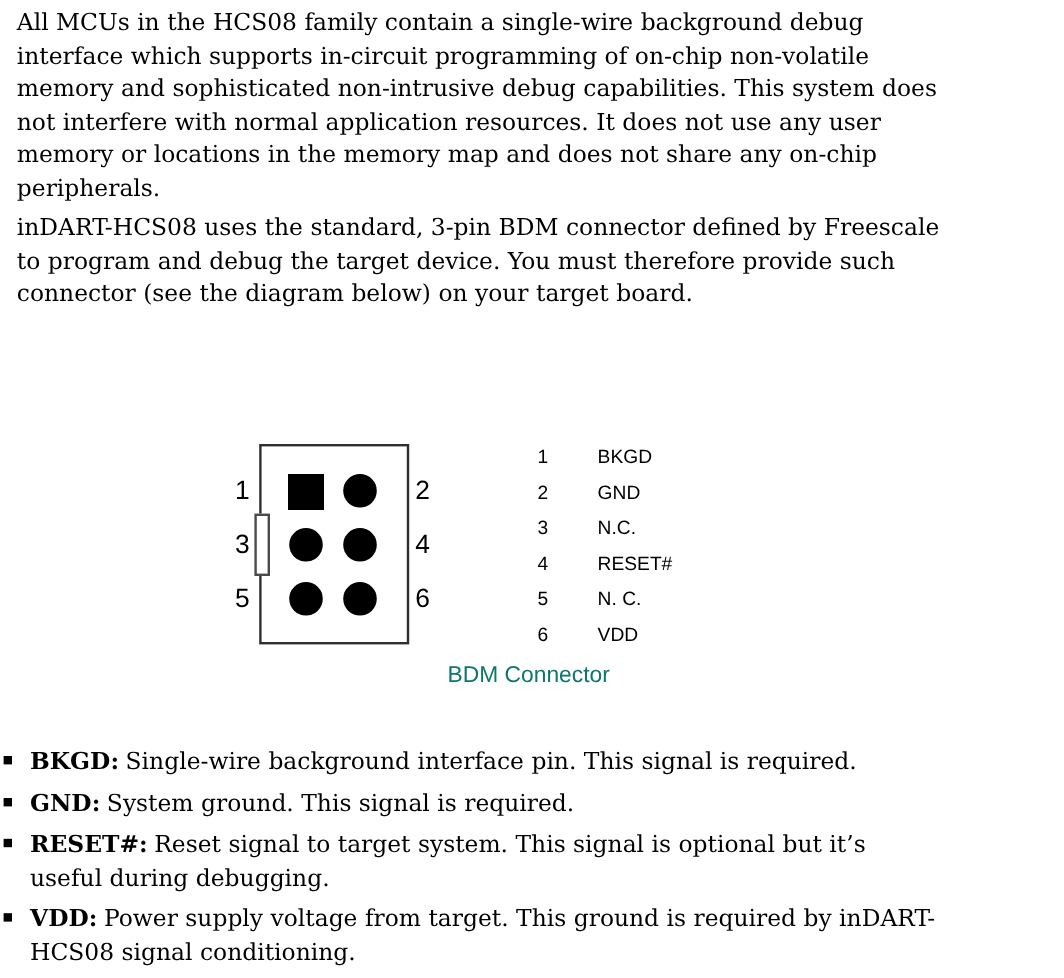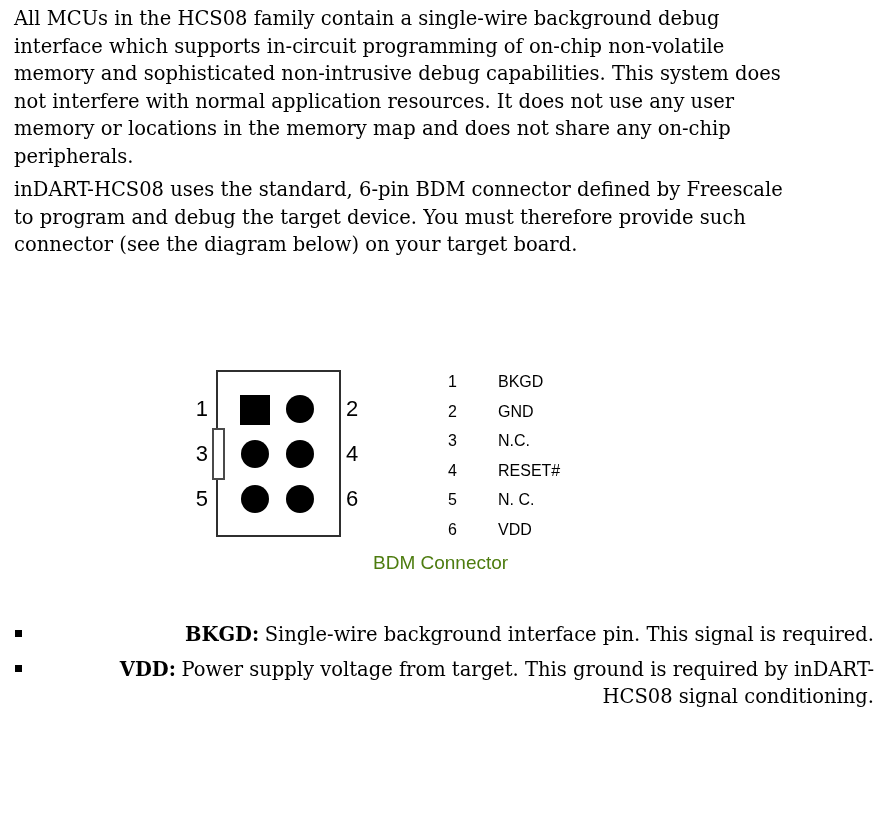--- a/index.html
+++ b/index.html
@@ -97,32 +97,31 @@
   }
   .pin-row { display: flex; }
   .pin-row .num { width: 50px; }
   .pin-row .name { }
   .diagram-caption {
     position: absolute;
     left: 373px;
     top: 192px;
     font-size: 19px;
     line-height: 22px;
-    color: #4d7c0f;
+    color: #0f766e;
   }
   
   .signal-list {
     position: absolute;
-    left: 14px;
+    left: 2px;
     top: 621px;
     width: 860px;
     list-style: none;
     font-size: 19.5px;
     line-height: 27.5px;
-    text-align: right;
   }
   .signal-item {
     position: relative;
     padding-left: 23px;
     margin-bottom: 7px;
   }
   .bullet-sq {
     position: absolute;
     left: 1px;
     top: 9px;
@@ -139,21 +138,21 @@
 
 <div class="page">
 
   <div class="body-text">
     <p class="para">All MCUs in the HCS08 family contain a single-wire background debug
 interface which supports in-circuit programming of on-chip non-volatile
 memory and sophisticated non-intrusive debug capabilities. This system does
 not interfere with normal application resources. It does not use any user
 memory or locations in the memory map and does not share any on-chip
 peripherals.</p>
-    <p class="para">inDART-HCS08 uses the standard, 6-pin BDM connector defined by Freescale
+    <p class="para">inDART-HCS08 uses the standard, 3-pin BDM connector defined by Freescale
 to program and debug the target device. You must therefore provide such
 connector (see the diagram below) on your target board.</p>
   </div>
 
   <div class="diagram">
 
     <div class="connector-box"></div>
     <div class="connector-notch"></div>
 
     <div class="pin-square"></div>
@@ -198,18 +197,25 @@
     </div>
 
     <div class="diagram-caption">BDM Connector</div>
   </div>
 
   <ul class="signal-list">
     <li class="signal-item">
       <span class="bullet-sq"></span><strong class="signal-term">BKGD:</strong><span class="signal-rest">Single-wire background interface pin. This signal is required.</span>
     </li>
     <li class="signal-item">
+      <span class="bullet-sq"></span><strong class="signal-term">GND:</strong><span class="signal-rest">System ground. This signal is required.</span>
+    </li>
+    <li class="signal-item">
+      <span class="bullet-sq"></span><strong class="signal-term">RESET#:</strong><span class="signal-rest">Reset signal to target system. This signal is optional but it’s
+useful during debugging.</span>
+    </li>
+    <li class="signal-item">
       <span class="bullet-sq"></span><strong class="signal-term">VDD:</strong><span class="signal-rest">Power supply voltage from target. This ground is required by inDART-
 HCS08 signal conditioning.</span>
     </li>
   </ul>
 
 </div>
 
 </body></html>

